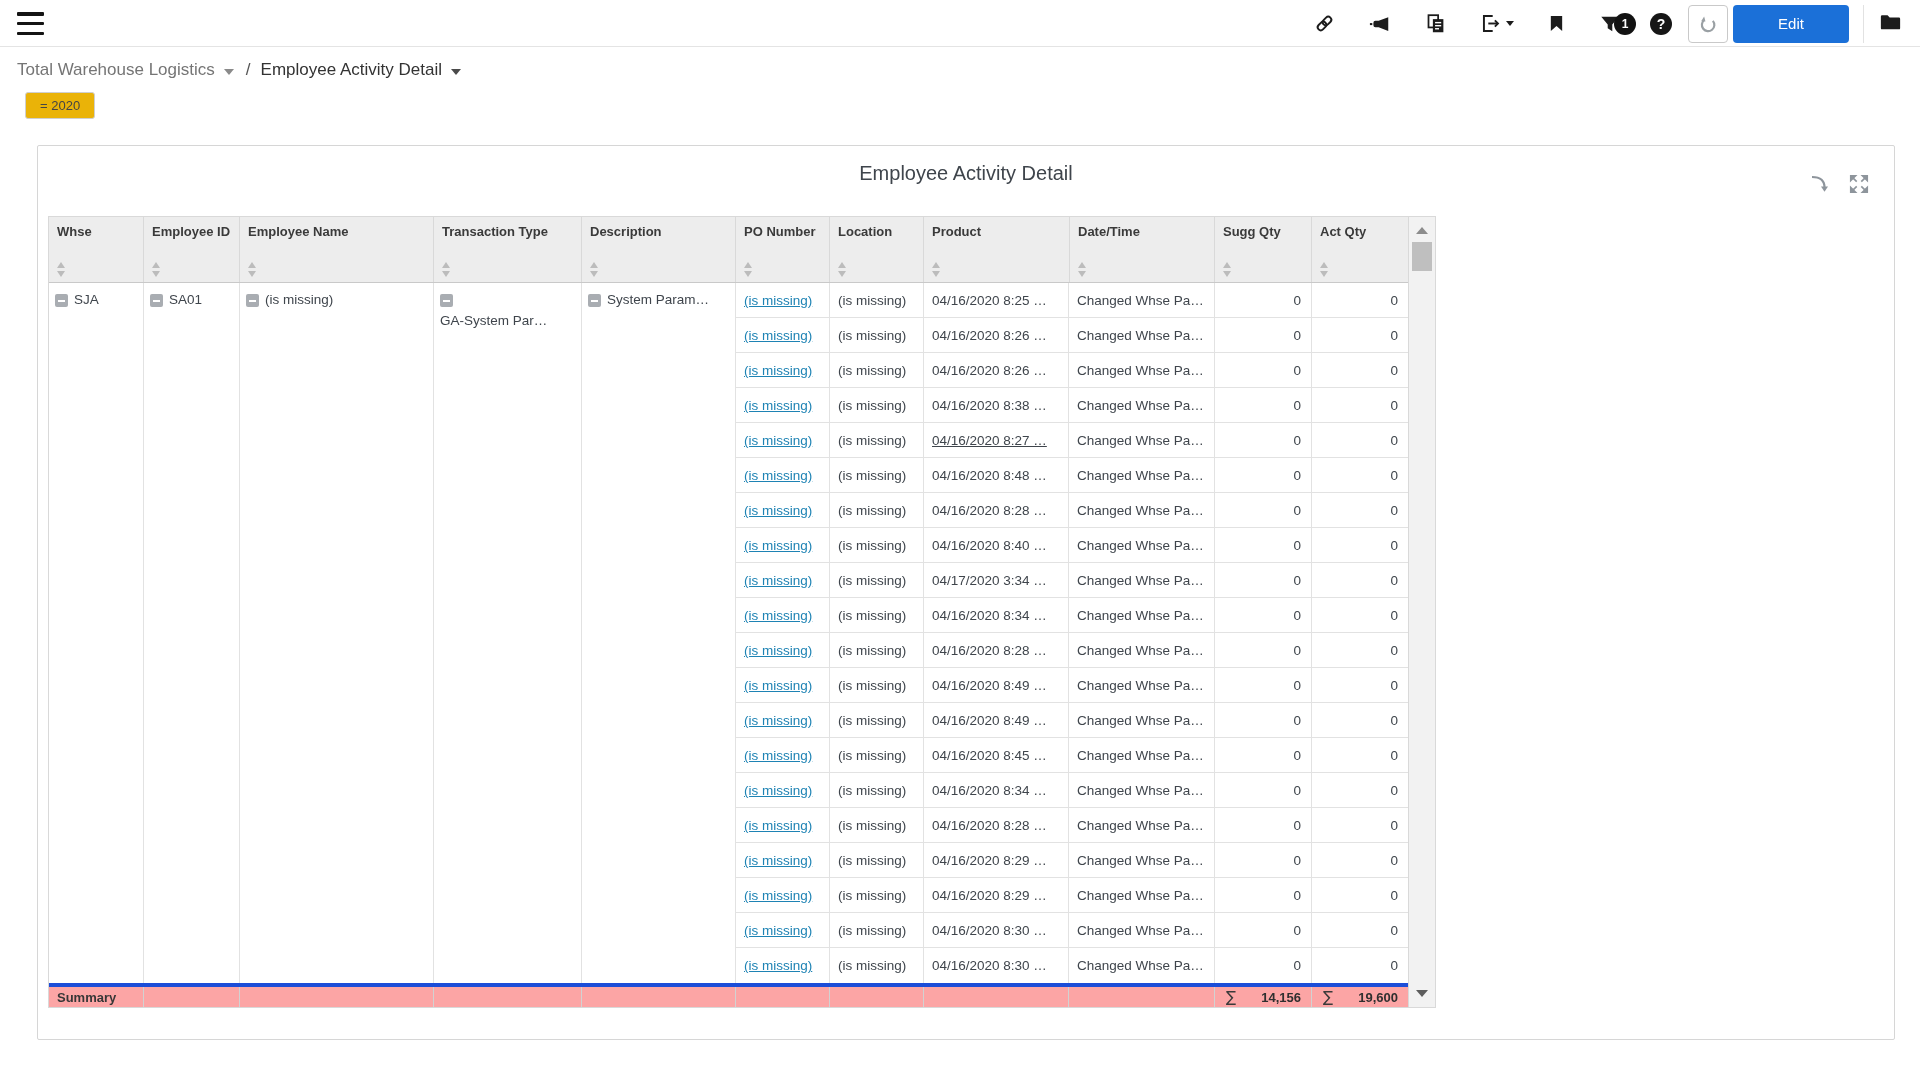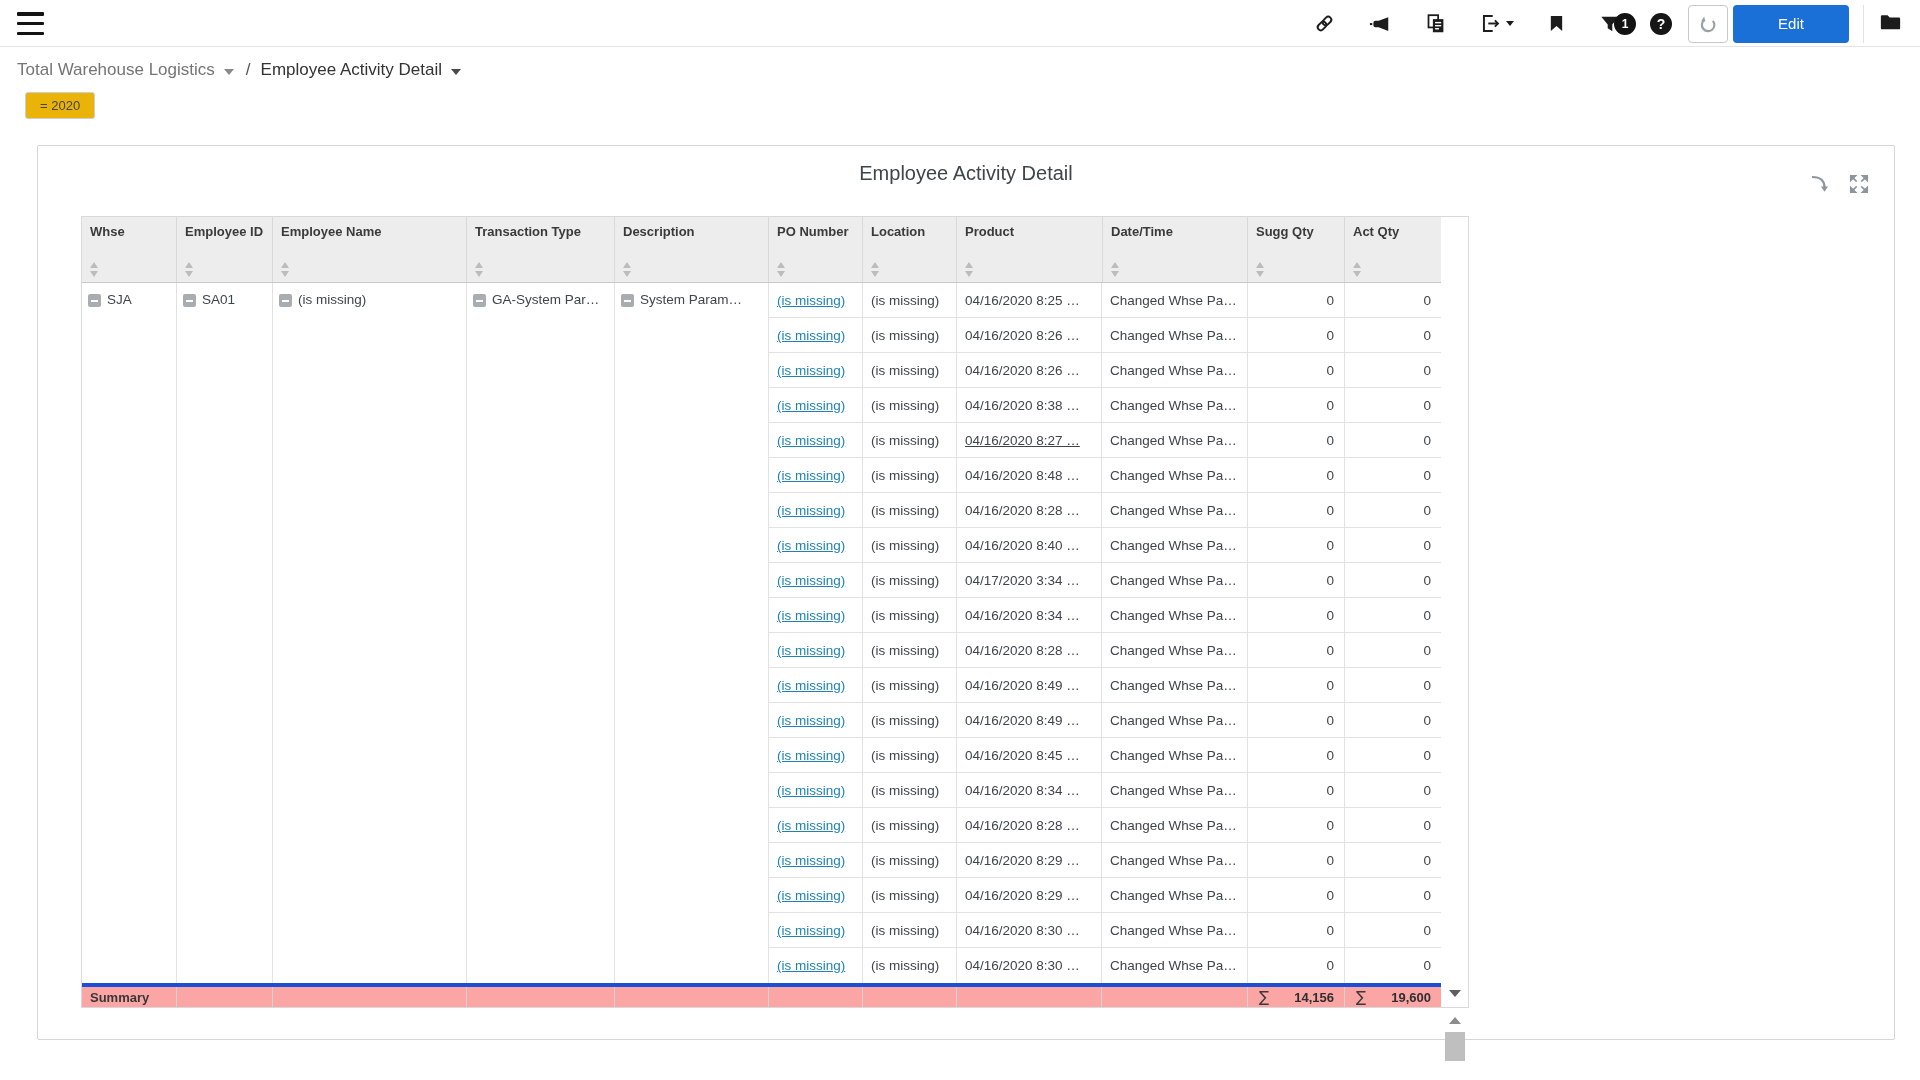--- a/index.html
+++ b/index.html
@@ -31,21 +31,21 @@
   .bc-caret2 { border-top-color:#4a4a4a; }
   .chip { position:absolute; left:25px; top:92px; height:27px; padding:0 14px; border:1px solid #cfcfcf; border-radius:3px; background:#eab308; font-size:13px; color:#454545; display:flex; align-items:center; cursor:pointer; }
 
   
   .widget { position:absolute; left:37px; top:145px; width:1858px; height:895px; background:#fff; border:1px solid #d6d6d6; border-radius:2px; }
   .widget-title { position:absolute; left:0; top:16px; width:100%; text-align:center; font-size:20px; color:#3f454c; }
   .widget-icons { position:absolute; right:24px; top:26px; display:flex; align-items:center; gap:16px; }
   .widget-icons > div { cursor:pointer; }
 
   
-  .table { position:absolute; left:43px; top:70px; display:flex; border:1px solid #d9d9d9; font-size:13.5px;align-items:flex-end; }
+  .table { position:absolute; left:10px; top:70px; display:flex; border:1px solid #d9d9d9; font-size:13.5px; }
   .cols { display:flex; flex-direction:column; }
   .thead { display:flex; height:66px; background:#ededed; border-bottom:1px solid #c9c9c9; }
   .th { position:relative; border-right:1px solid #d9d9d9; padding:7px 8px 5px 8px; display:flex; flex-direction:column; justify-content:space-between; cursor:pointer; }
   .th:last-child { border-right:none; }
   .th-label { font-size:13px; font-weight:bold; color:#3a3a3a; white-space:nowrap; overflow:hidden; }
   .sorter { display:flex; flex-direction:column; gap:3px; width:10px; }
   .tri { width:0; height:0; border-left:4.5px solid transparent; border-right:4.5px solid transparent; }
   .tri.up { border-bottom:6px solid #bcbcbc; }
   .tri.down { border-top:6px solid #bcbcbc; }
 
@@ -271,21 +271,21 @@
                 <span class="gtext">SJA</span>
               </div>
               <div class="group-col" style="width: 96px;">
                 <span class="collapse"></span>
                 <span class="gtext">SA01</span>
               </div>
               <div class="group-col" style="width: 194px;">
                 <span class="collapse"></span>
                 <span class="gtext">(is missing)</span>
               </div>
-              <div class="group-col" style="width: 148px;">
+              <div class="group-col" style="width: 148px; flex-direction: column;">
                 <span class="collapse"></span>
                 <span class="gtext">GA-System Par…</span>
               </div>
               <div class="group-col" style="width: 154px;">
                 <span class="collapse"></span>
                 <span class="gtext">System Param…</span>
               </div>
             </div>
           <div class="rows-col">
               <div class="tr">

